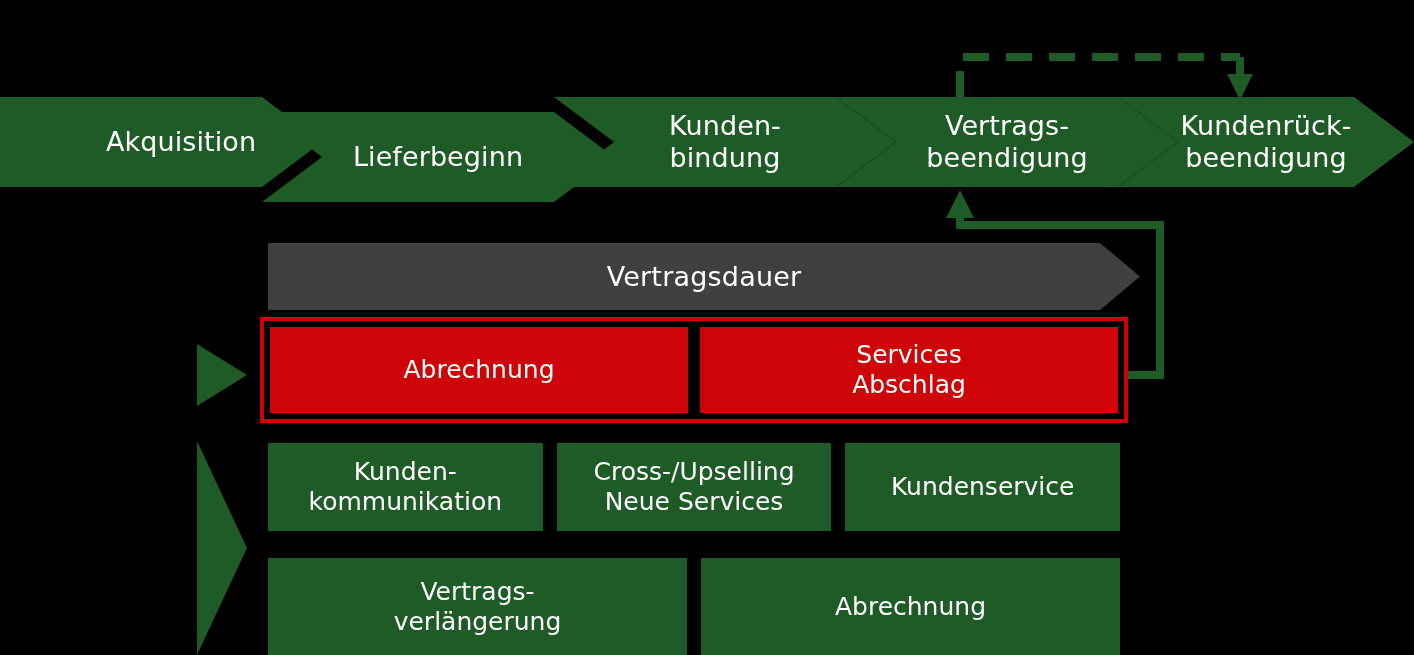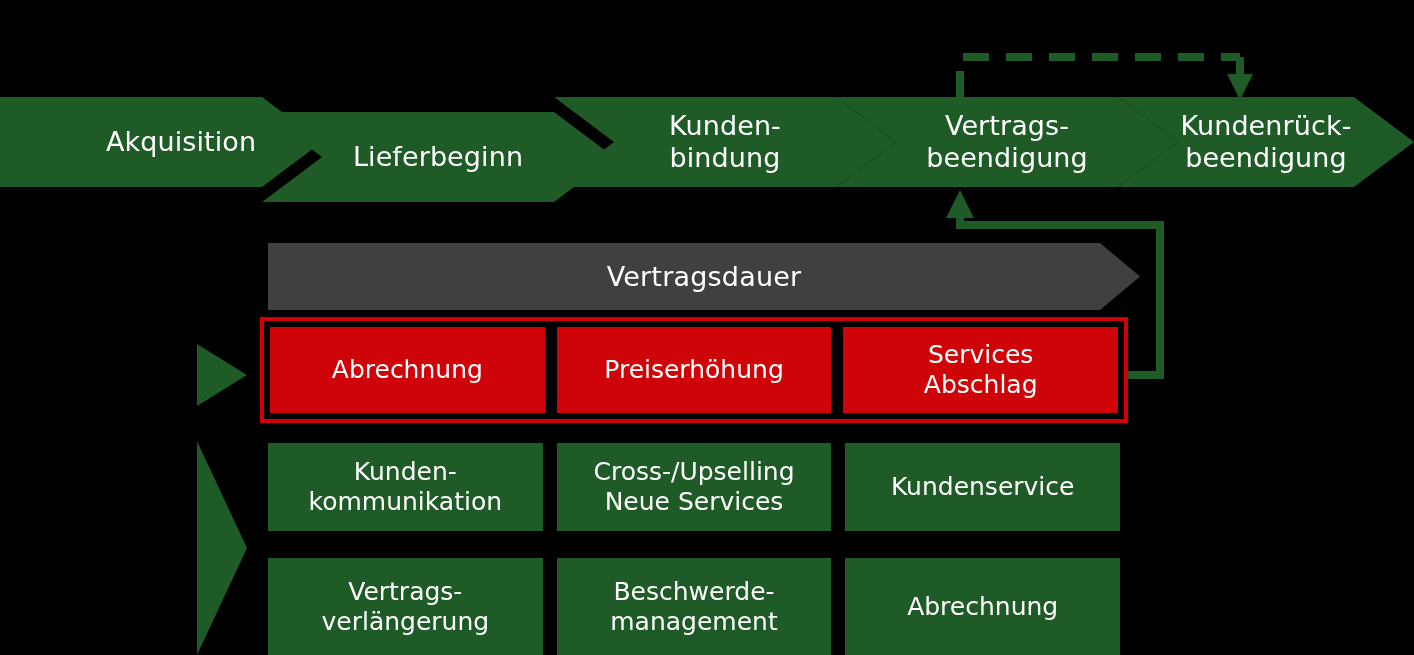--- a/index.html
+++ b/index.html
@@ -193,23 +193,20 @@
 
   <div id="duration-bar">
     <span class="dtext">Vertragsdauer</span>
   </div>
 
   <div id="critical-group">
     <div class="red-cell">
       <span>Abrechnung</span>
     </div>
     <div class="red-cell">
-      <span>Preiserhöhung</span>
-    </div>
-    <div class="red-cell">
       <span>Services
 Abschlag</span>
     </div>
   </div>
 
   <div class="green-row" id="activity-row-1">
     <div class="green-cell">
       <span>Kunden-
 kommunikation</span>
     </div>
@@ -219,24 +216,20 @@
     </div>
     <div class="green-cell">
       <span>Kundenservice</span>
     </div>
   </div>
 
   <div class="green-row" id="activity-row-2">
     <div class="green-cell">
       <span>Vertrags-
 verlängerung</span>
-    </div>
-    <div class="green-cell">
-      <span>Beschwerde-
-management</span>
     </div>
     <div class="green-cell">
       <span>Abrechnung</span>
     </div>
   </div>
 
   <div id="tri-small"></div>
   <div id="tri-large"></div>
 
   <svg id="connectors" viewBox="0 0 1414 655">

